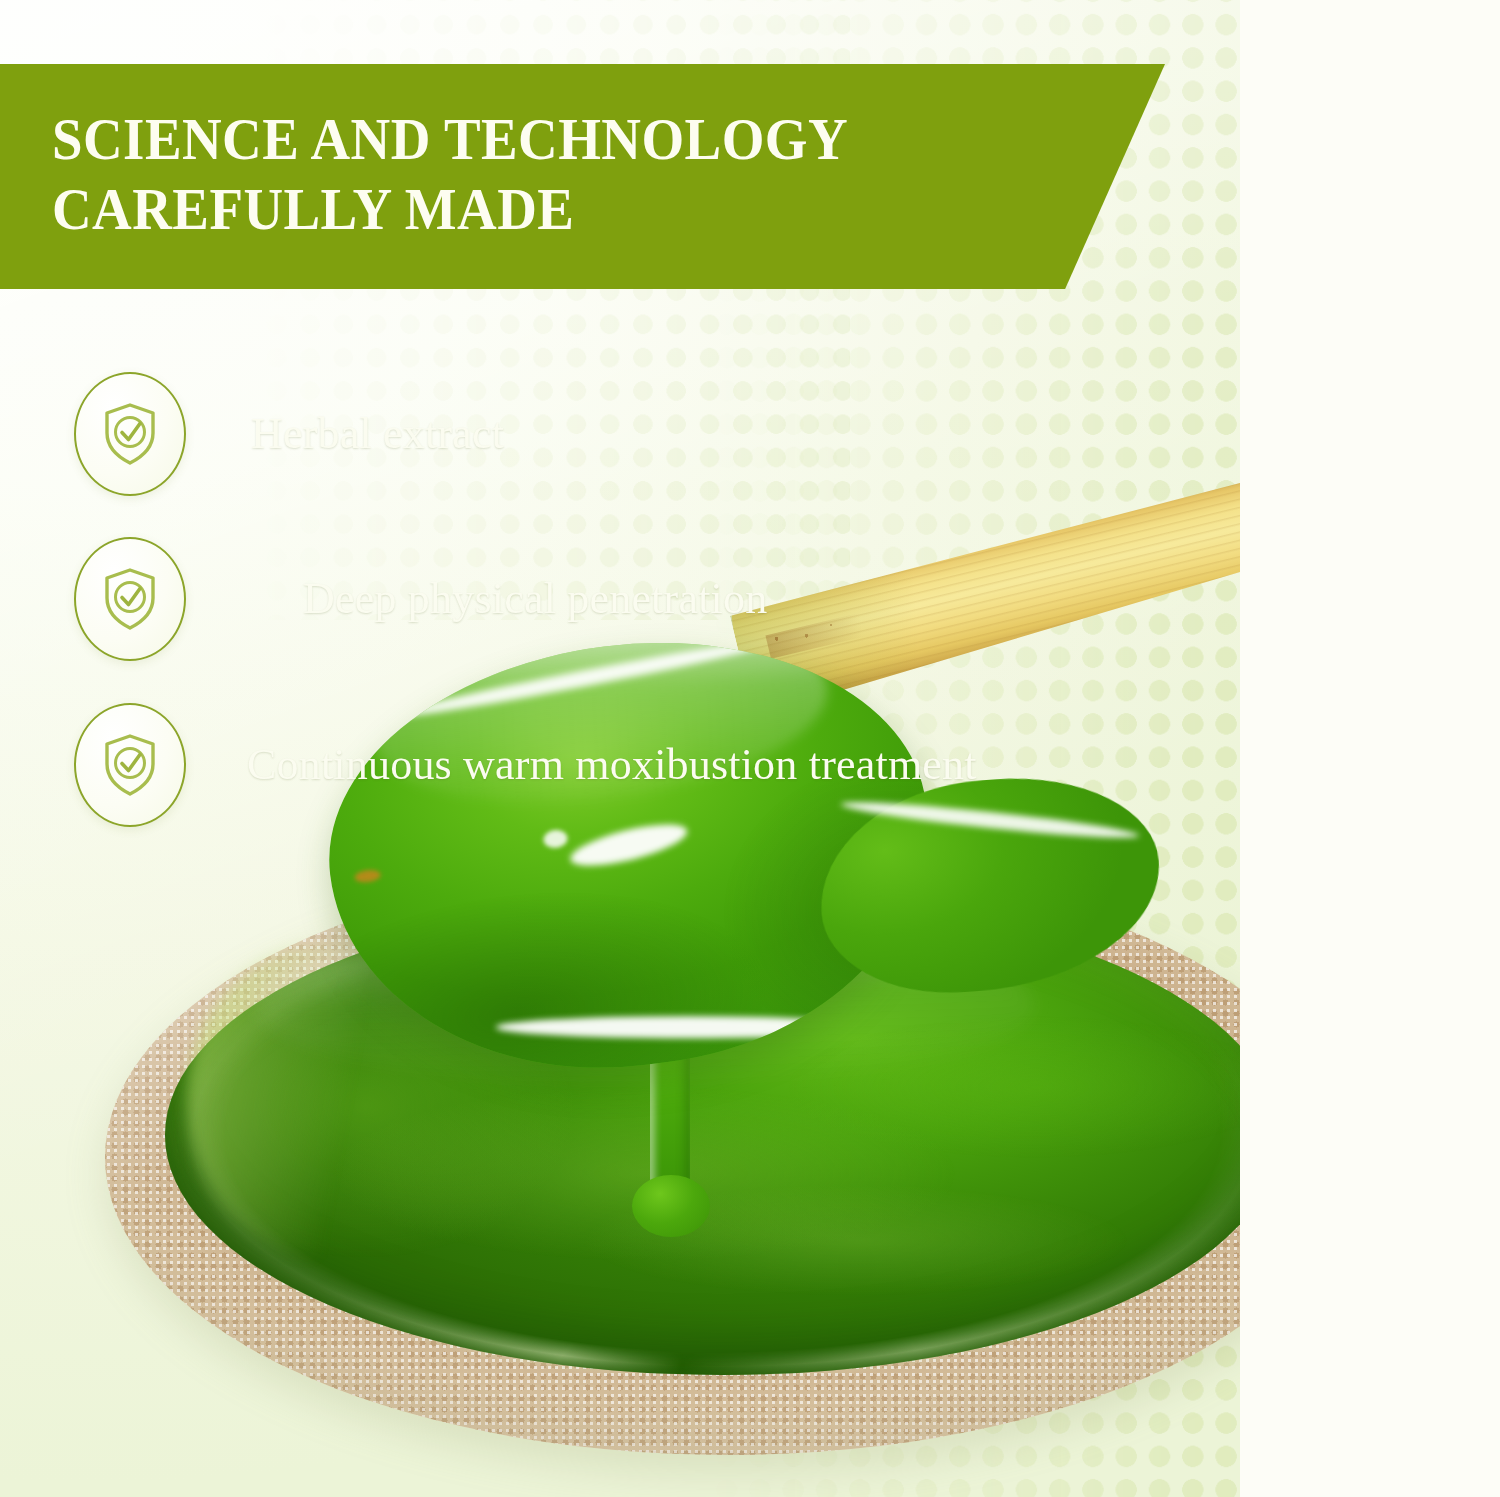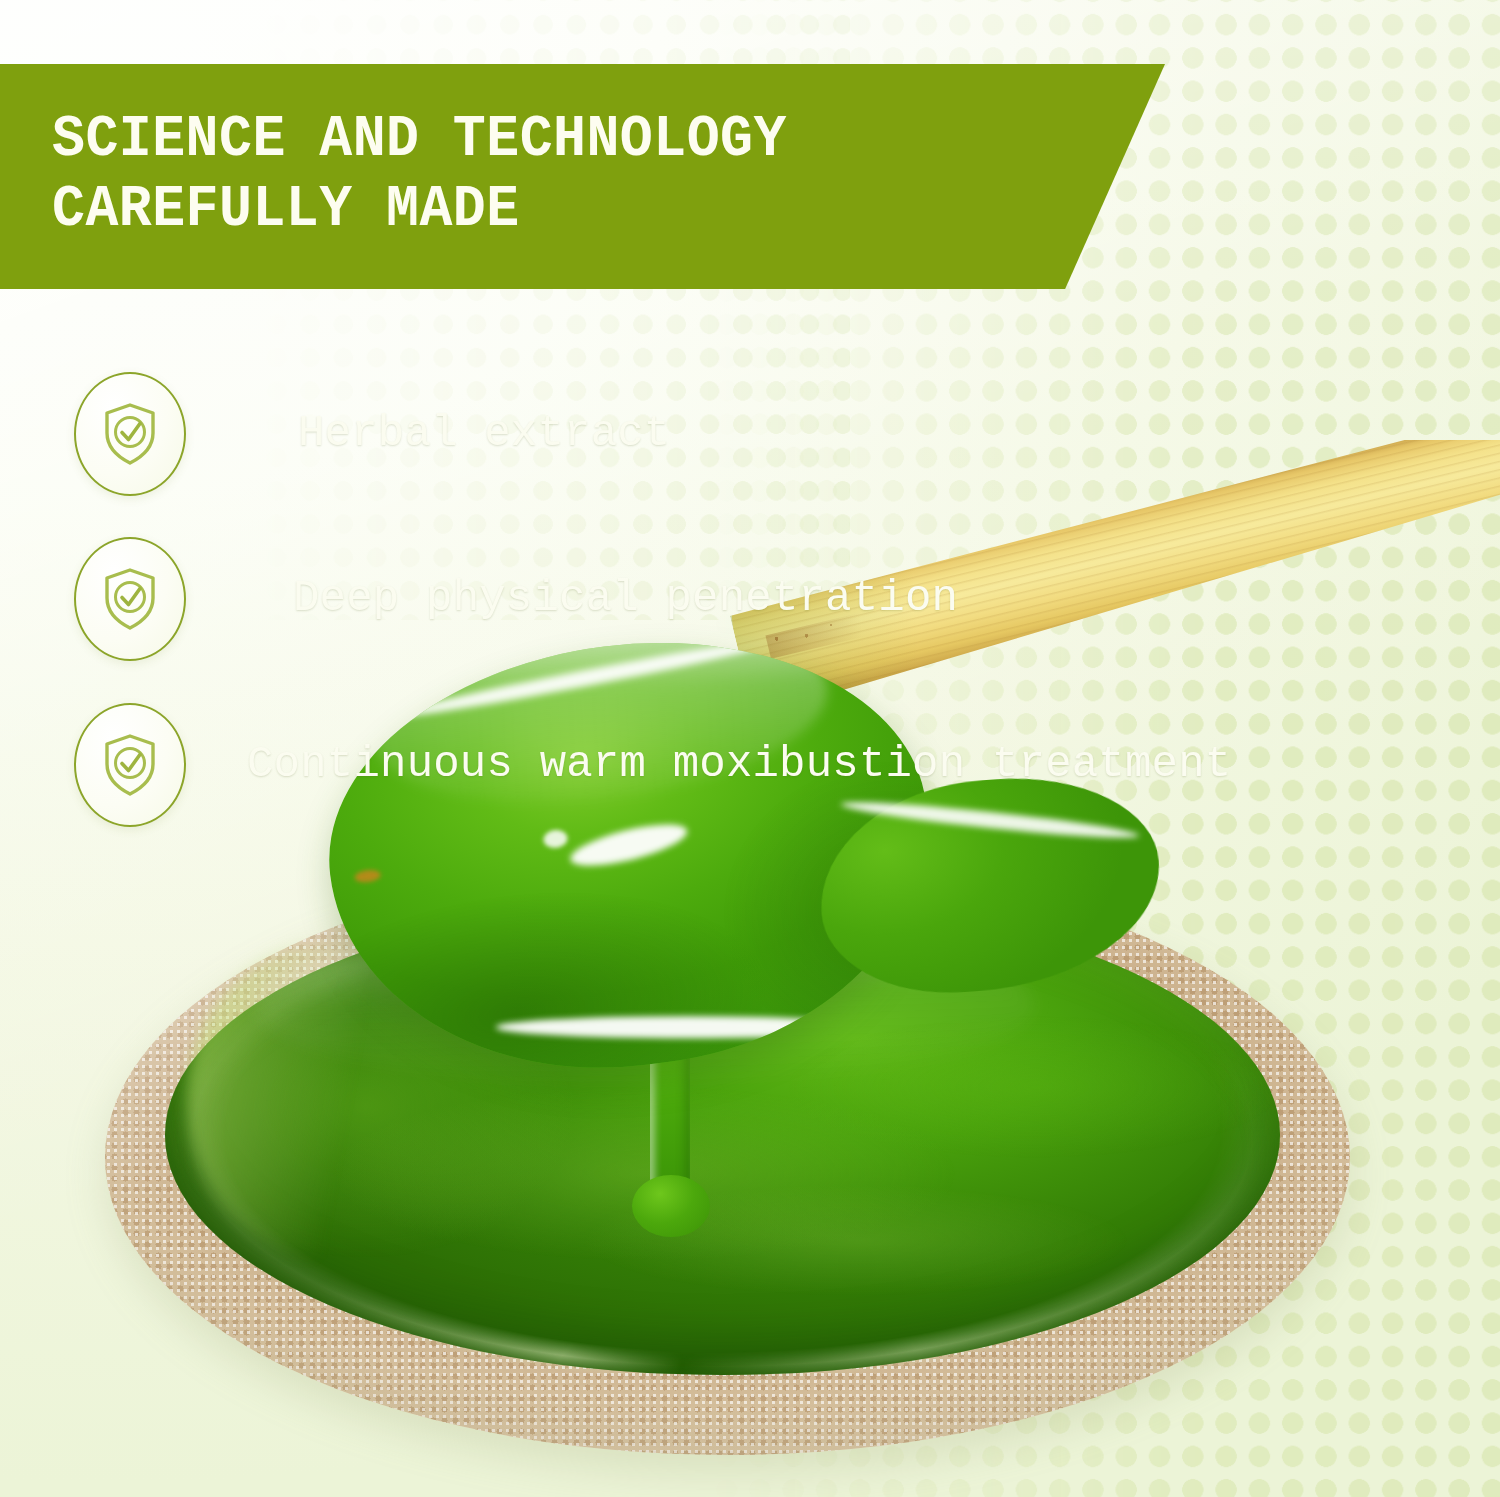--- a/index.html
+++ b/index.html
@@ -2,24 +2,24 @@
 <html><head>
 <meta charset="utf-8">
 <style>
   html, body {
     margin: 0;
     padding: 0;
     background: #fdfdf7;
   }
   .canvas {
     position: relative;
-    width: 1500px;
+    width: 1240px;
     height: 1497px;
     overflow: hidden;
-    font-family: Liberation Mono, monospace;
+    font-family: Liberation Serif, serif;
     background: #be185d;
   }
 
   
   .bg-base {
     position: absolute;
     inset: 0;
     background:
       radial-gradient(120% 95% at 8% 4%, #fdfefa 0%, #fbfdf3 30%, #f4f8e4 62%, #ecf4d7 100%);
   }
@@ -405,22 +405,22 @@
     box-sizing: border-box;
     display: flex;
     align-items: center;
     justify-content: center;
     box-shadow: 0 3px 10px rgba(120,140,60,.12);
   }
   .badge svg { display: block; }
 
   
   #row1 { left: 195px; top: 387px; width: 700px; }
-  #row1 .feature-label { margin-left: 103px; }
-  #row2 { left: 185px; top: 552px; width: 790px; }
+  #row1 .feature-label { margin-left: 56px; }
+  #row2 { left: 195px; top: 552px; width: 790px; }
   #row2 .feature-label { margin-left: 108px; }
   #row3 { left: 195px; top: 718px; width: 980px; }
   #row3 .feature-label { margin-left: 52px; }
   #badge1 { left: 74px; top: 372px; }
   #badge2 { left: 74px; top: 537px; }
   #badge3 { left: 74px; top: 703px; }
 </style>
 </head>
 <body>
 

